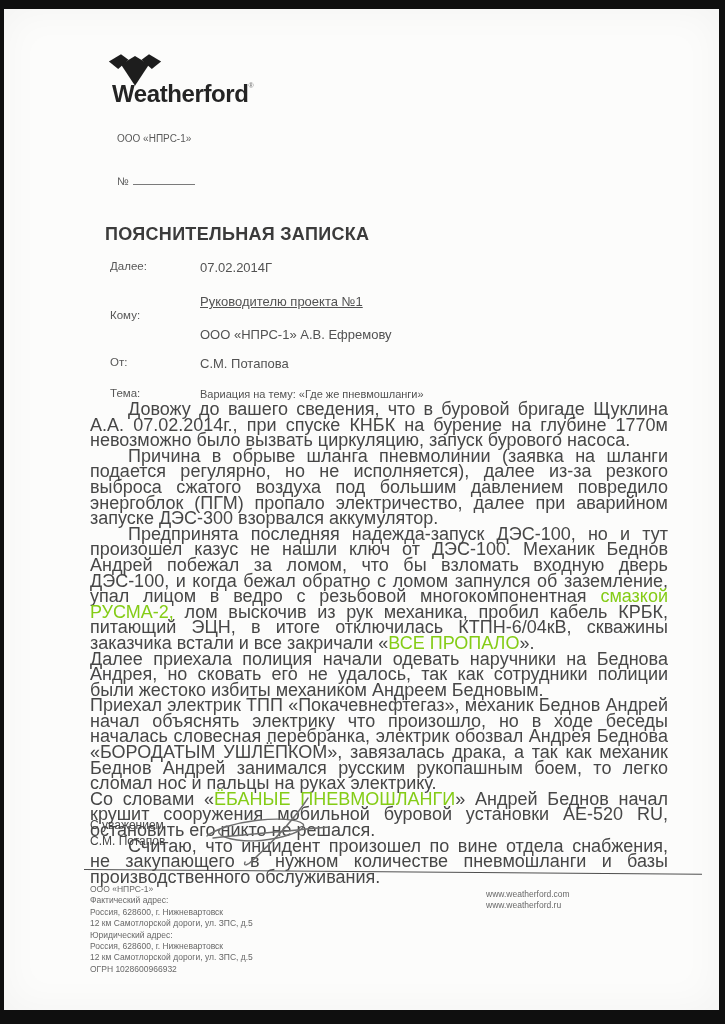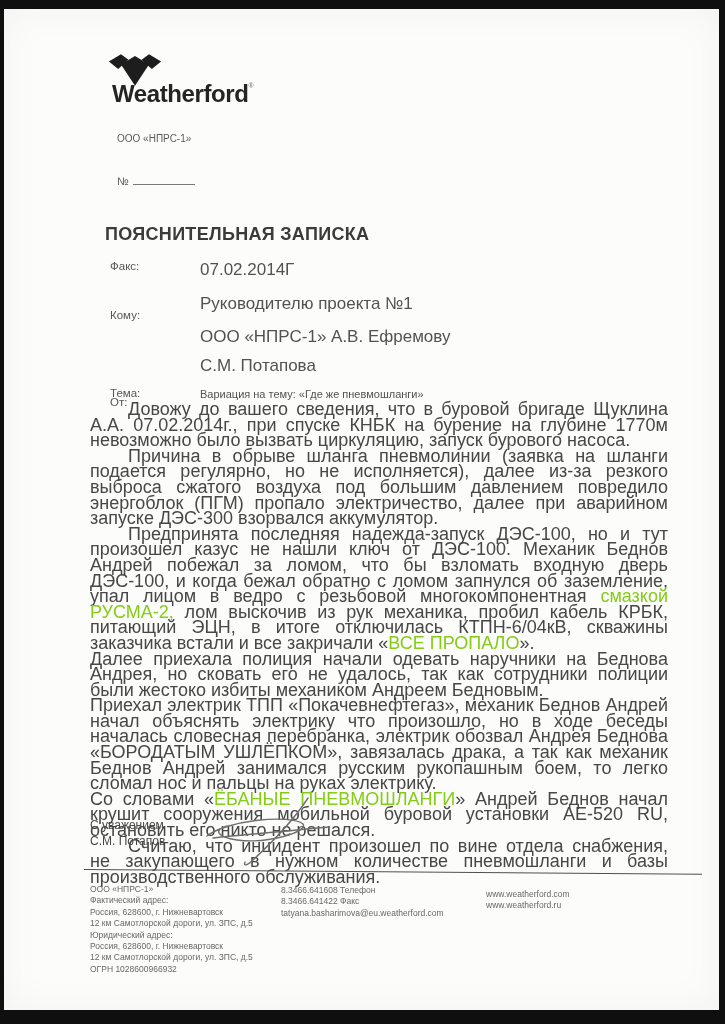--- a/index.html
+++ b/index.html
@@ -12,21 +12,21 @@
   
   .logo-mark{left:107px;top:53px;width:56px;height:34px;}
   .wordmark{left:112px;top:80px;font-size:24px;font-weight:bold;color:#242424;letter-spacing:-0.4px;}
   .reg{font-size:7px;vertical-align:14px;opacity:.55;}
   .org-name{left:117px;top:133px;font-size:10px;color:#5a5a5a;}
   .num-row{left:117px;top:174px;font-size:11px;color:#5a5a5a;}
   .num-underline{display:inline-block;width:62px;border-bottom:1.2px solid #7a7a7a;margin-left:4px;height:10px;}
   
   .title{left:105px;top:224px;font-size:18px;font-weight:bold;color:#3b3b3b;letter-spacing:.3px;}
   .meta-label{left:110px;font-size:11.5px;color:#565656;}
-  .meta-value{left:200px;font-size:17px;color:#525252;}
+  .meta-value{left:200px;font-size:13px;color:#525252;}
   .subject-value{font-size:11px;}
   
   .body-text{left:90px;top:402px;width:578px;font-size:18px;line-height:15.6px;color:var(--ink);text-align:justify;}
   .body-text p{margin:0;}
   .ind{text-indent:38px;}
   .body-text b{font-weight:normal;color:#84cc16;}
   
   .closing{left:90px;top:817px;font-size:12px;line-height:16px;color:var(--ink);}
   .signature{left:193px;top:796px;width:158px;height:78px;}
   
@@ -46,28 +46,28 @@
     <polygon points="2,9 15,1 23,7 12,17" fill="#1d1d1d"></polygon>
     <polygon points="58,9 45,1 37,7 48,17" fill="#1d1d1d"></polygon>
     <polygon points="30,3 45,12 30,35 15,12" fill="#1d1d1d"></polygon>
   </svg>
   <div class="abs wordmark"><span>Weatherford</span><sup class="reg">®</sup></div>
   <div class="abs org-name">ООО «НПРС-1»</div>
   <div class="abs num-row"><span>№</span><span class="num-underline"></span></div>
 
   <div class="abs title">ПОЯСНИТЕЛЬНАЯ ЗАПИСКА</div>
 
-  <div class="abs meta-label" style="top:260px;">Факс:</div>
+  <div class="abs meta-label" style="top:260px;">Далее:</div>
   <div class="abs meta-value" style="top:260px;">07.02.2014Г</div>
 
   <div class="abs meta-label" style="top:309px;">Кому:</div>
-  <div class="abs meta-value" style="top:294px;">Руководителю проекта №1</div>
+  <div class="abs meta-value" style="top:294px;text-decoration:underline;">Руководителю проекта №1</div>
   <div class="abs meta-value" style="top:327px;">ООО «НПРС-1»  А.В. Ефремову</div>
 
-  <div class="abs meta-label" style="top:356px;margin-top:40px;">От:</div>
+  <div class="abs meta-label" style="top:356px;">От:</div>
   <div class="abs meta-value" style="top:356px;text-align:center;">С.М. Потапова</div>
 
   <div class="abs meta-label" style="top:387px;">Тема:</div>
   <div class="abs meta-value subject-value" style="top:388px;">Вариация на тему: «Где же пневмошланги»</div>
 
   <div class="abs body-text">
     <p class="ind"><span>Довожу до вашего сведения, что в буровой бригаде Щуклина А.А. 07.02.2014г., при спуске КНБК на бурение  на глубине 1770м невозможно было вызвать циркуляцию, запуск бурового насоса.</span></p>
     <p class="ind"><span>Причина в обрыве шланга пневмолинии (заявка на шланги подается регулярно, но не исполняется), далее из-за резкого выброса сжатого воздуха под большим давлением повредило энергоблок (ПГМ) пропало электричество, далее при аварийном запуске ДЭС-300 взорвался аккумулятор.</span></p>
     <p class="ind"><span>Предпринята последняя надежда-запуск ДЭС-100, но и тут произошел казус не нашли ключ от ДЭС-100. Механик Беднов Андрей побежал за ломом, что бы взломать входную дверь ДЭС-100, и когда бежал обратно с ломом запнулся об заземление, упал лицом в ведро с резьбовой многокомпонентная </span><b>смазкой РУСМА-2,</b><span>  лом выскочив из рук механика, пробил кабель КРБК, питающий ЭЦН, в итоге отключилась КТПН-6/04кВ, скважины заказчика встали и все закричали «</span><b>ВСЕ ПРОПАЛО</b><span>».</span></p>
     <p><span>Далее приехала полиция начали одевать наручники на Беднова Андрея, но сковать его не удалось, так как сотрудники полиции были жестоко избиты механиком Андреем Бедновым.</span></p>
@@ -92,23 +92,18 @@
     <div>ООО «НПРС-1»</div>
     <div>Фактический адрес:</div>
     <div>Россия, 628600,  г. Нижневартовск</div>
     <div>12 км Самотлорской дороги, ул. ЗПС, д.5</div>
     <div>Юридический адрес:</div>
     <div>Россия, 628600, г. Нижневартовск</div>
     <div>12 км Самотлорской дороги, ул. ЗПС, д.5</div>
     <div>ОГРН 1028600966932</div>
   </div>
 
-  <div class="abs f fcol2">
-    <div>8.3466.641608 Телефон</div>
-    <div>8.3466.641422 Факс</div>
-    <div>tatyana.basharimova@eu.weatherford.com</div>
-  </div>
 
   <div class="abs f fcol3">
     <div>www.weatherford.com</div>
     <div>www.weatherford.ru</div>
   </div>
 </div>
 
 </body></html>

